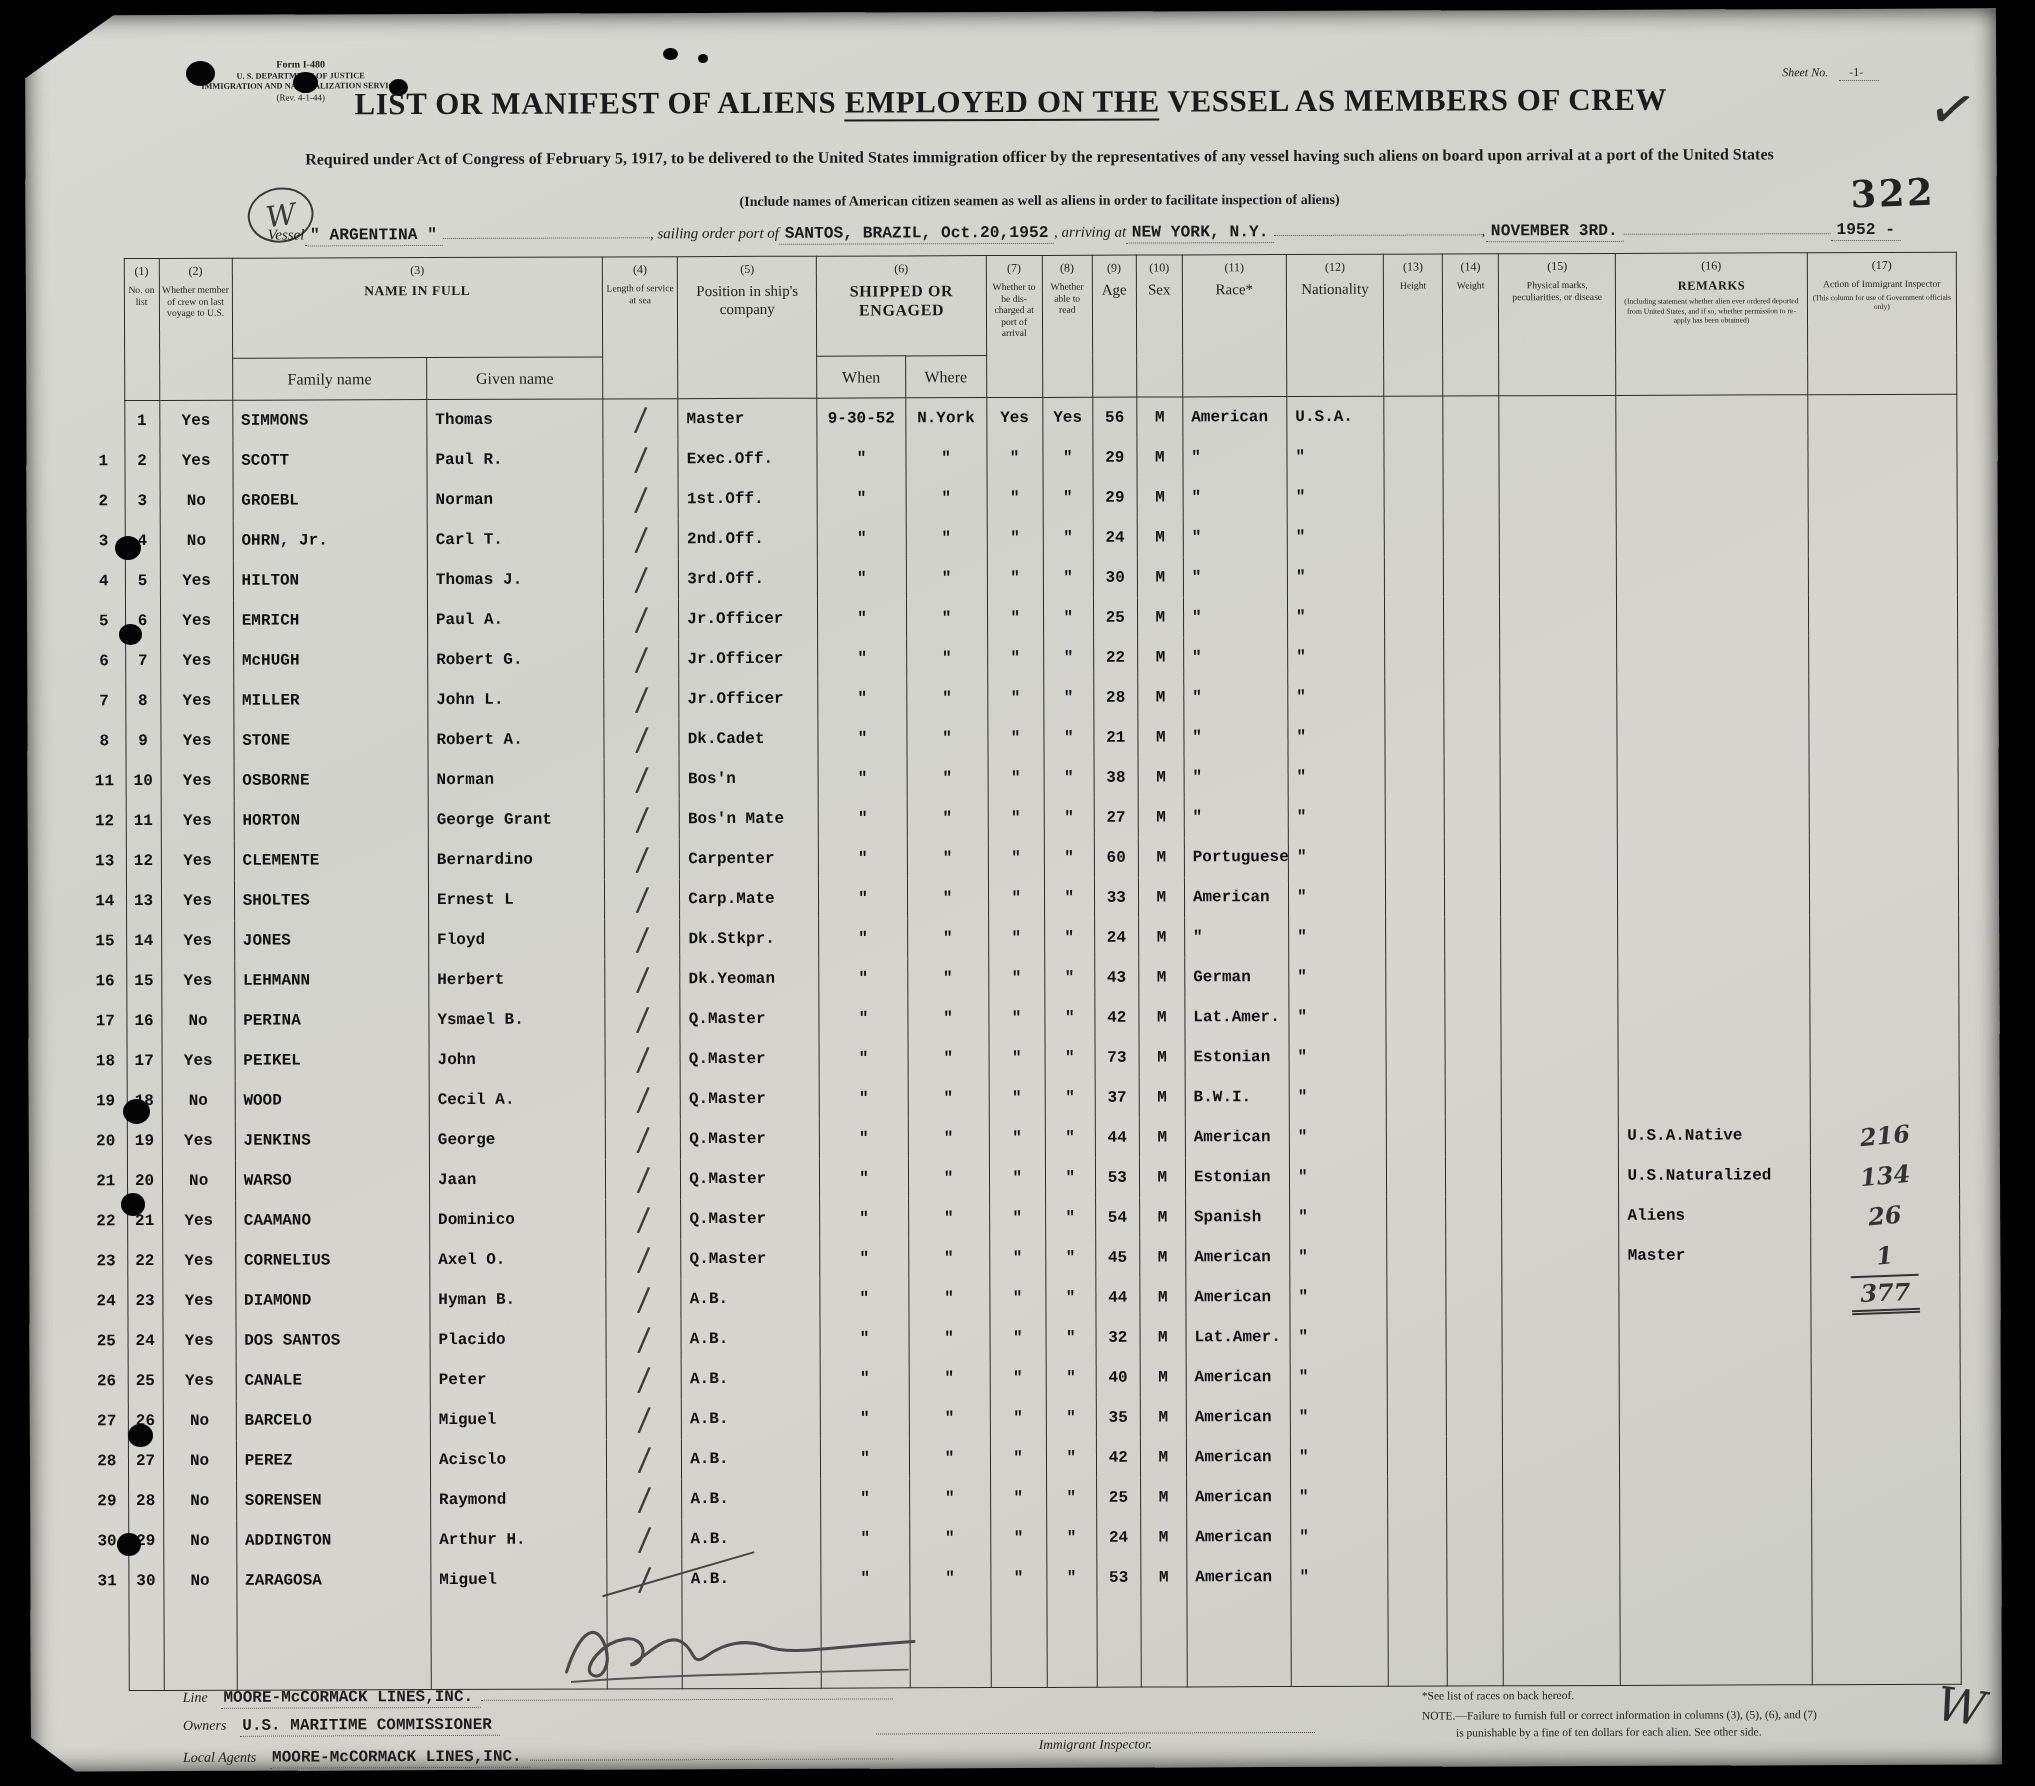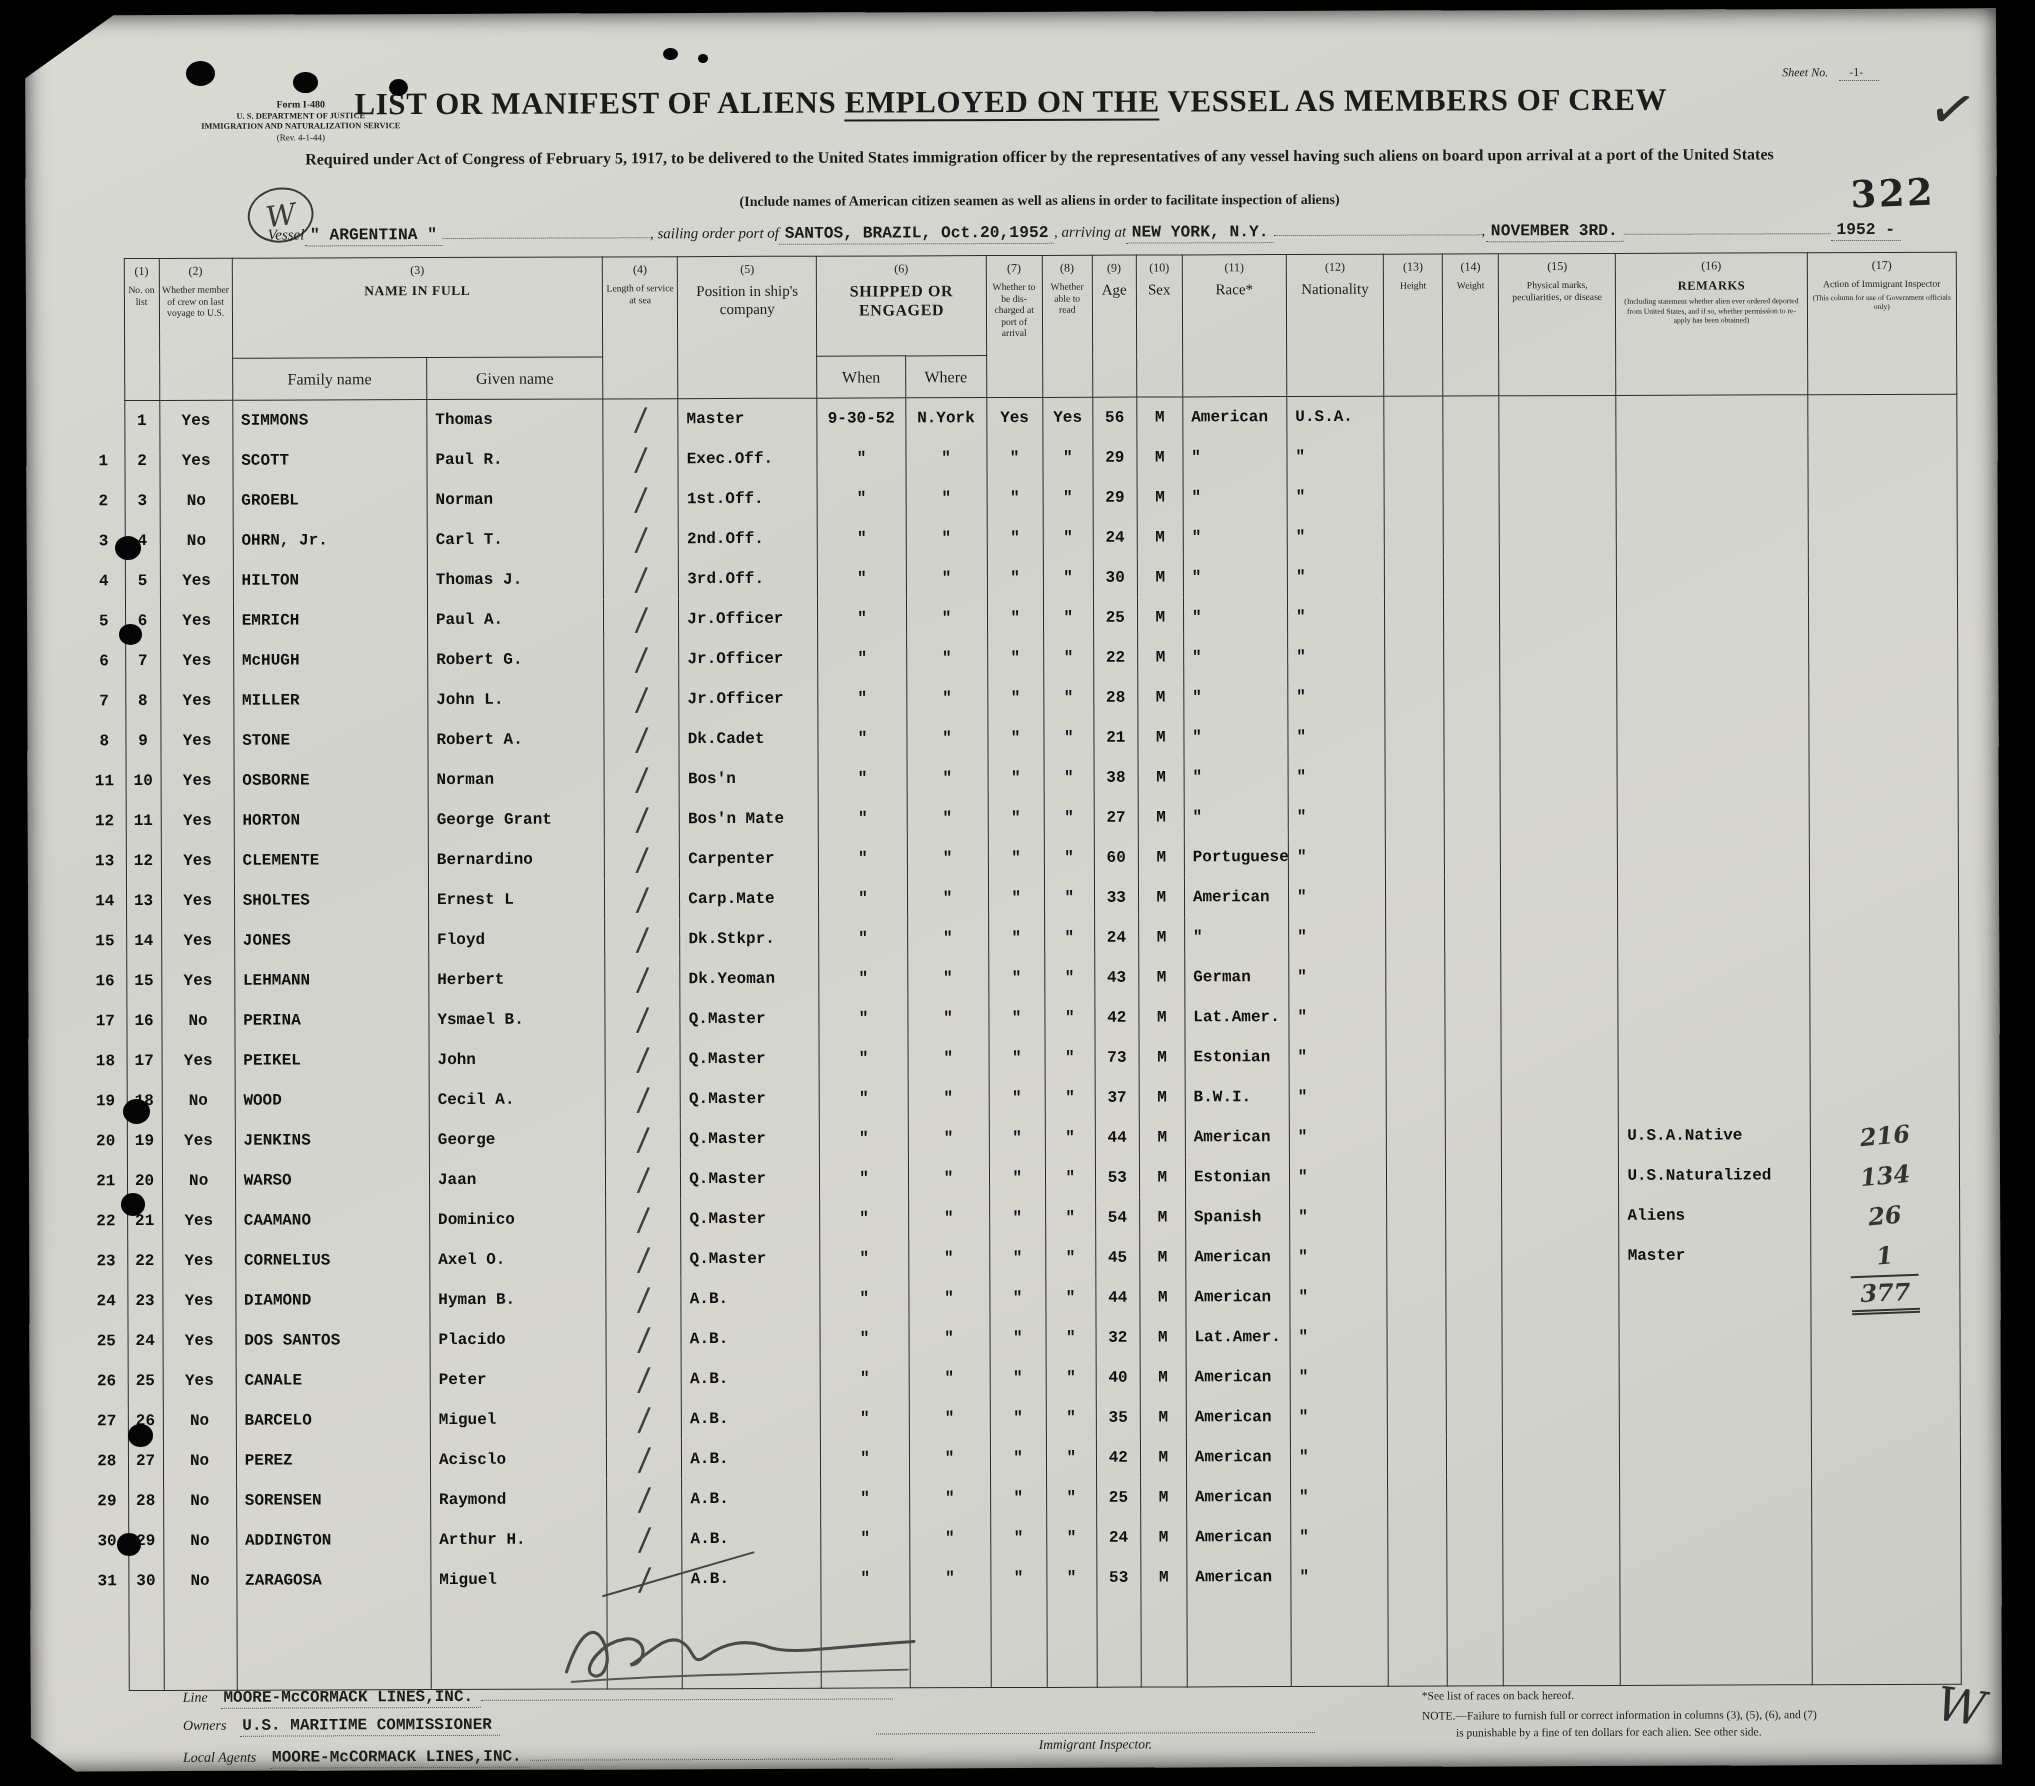--- a/index.html
+++ b/index.html
@@ -13,21 +13,21 @@
     transform:rotate(-0.2deg);transform-origin:50% 50%;
     box-shadow:0 0 22.5px rgba(0,0,0,.8) inset;
   }
   .torn-tl{position:absolute;left:-3.4px;top:-3.4px;width:0;height:0;
     border-top:68px solid #000;border-right:96px solid transparent;}
   .torn-bl{position:absolute;left:-3.4px;bottom:-3.4px;width:0;height:0;
     border-bottom:39px solid #000;border-right:51px solid transparent;}
 
   
   .form-id{position:absolute;left:163px;top:44px;width:225px;text-align:center;
-    font-size:10px;line-height:1.25;font-weight:bold;margin-top:40px;}
+    font-size:10px;line-height:1.25;font-weight:bold;}
   .form-id .rev{font-weight:normal;font-size:9px;}
   .doc-title{position:absolute;left:0;top:72px;width:100%;text-align:center;
     font-size:31px;font-weight:bold;letter-spacing:0.6px;}
   .doc-title .mid{border-bottom:2.3px solid #1b1b1b;}
   .sheet{position:absolute;left:1757px;top:56px;font-size:12px;font-style:italic;}
   .sheet .typed{font-style:normal;border-bottom:1.7px dotted #555;padding:0 16px 1.1px 10px;margin-left:8px;}
   .required{position:absolute;left:141px;top:135px;width:1746px;text-align:center;
     font-size:16px;font-weight:bold;line-height:1.3;}
   .include-line{position:absolute;left:141px;top:181px;width:1746px;text-align:center;
     font-size:14px;font-weight:bold;}

